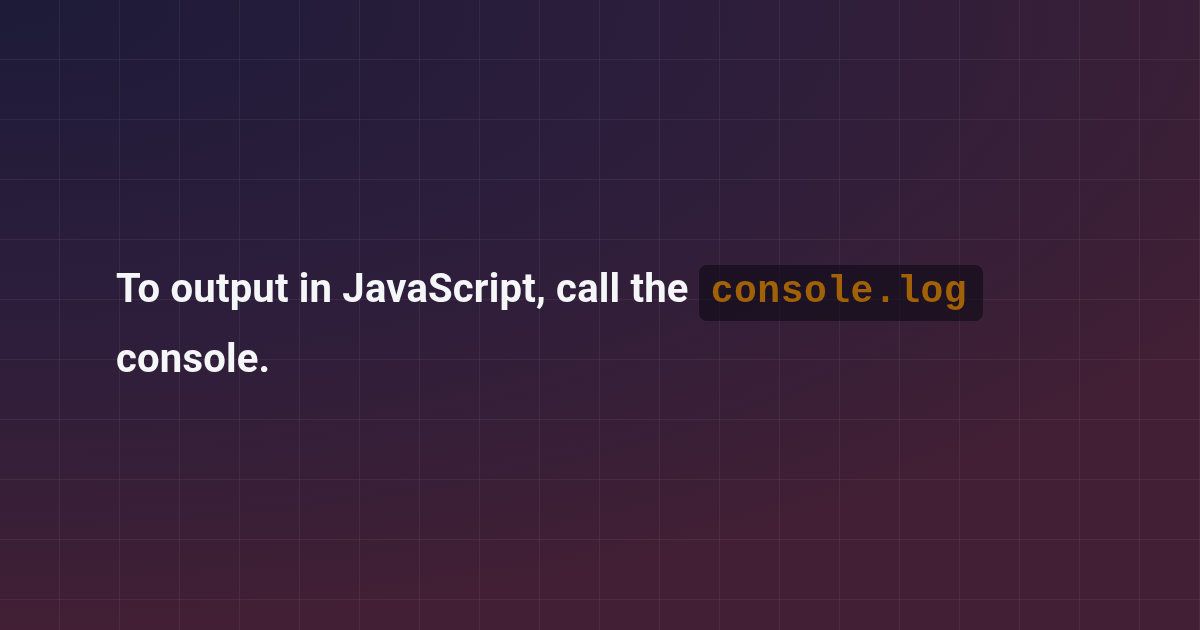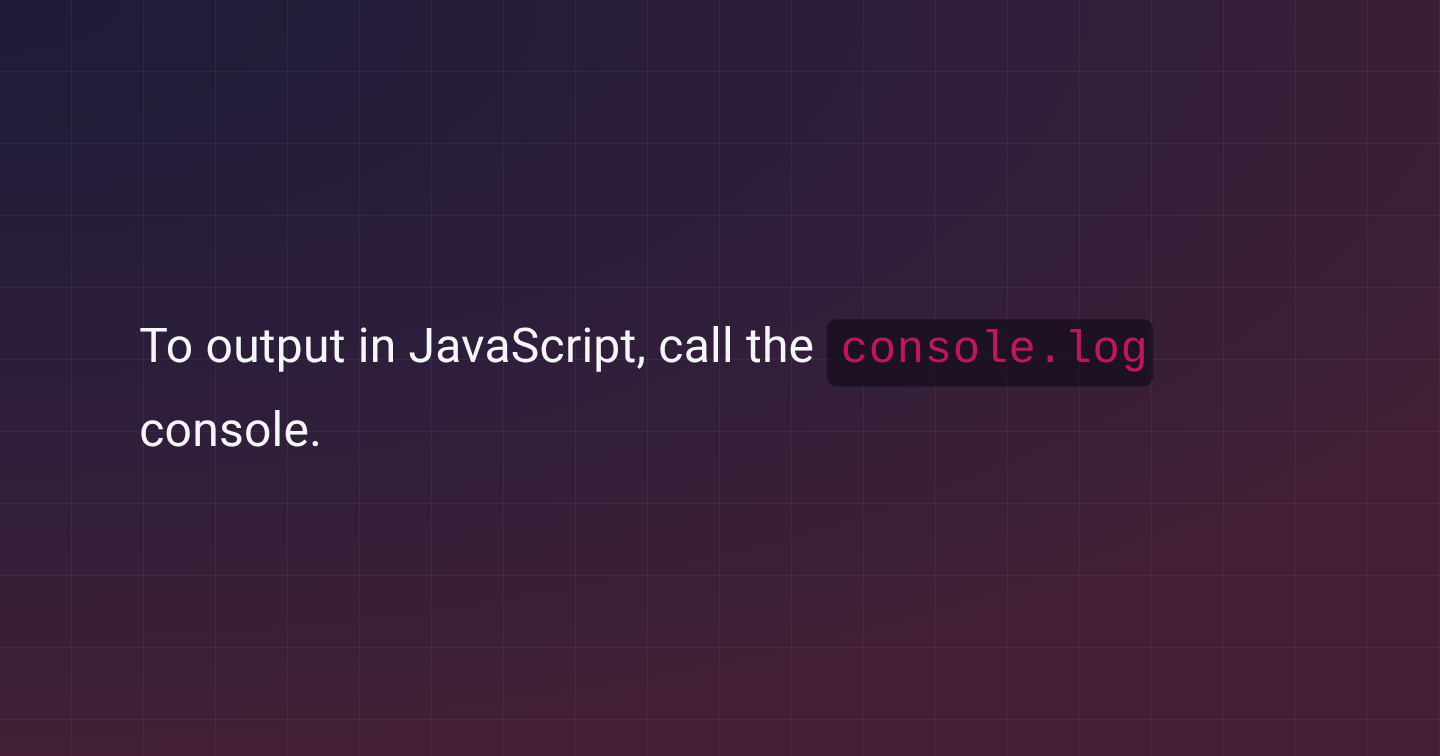--- a/index.html
+++ b/index.html
@@ -1,18 +1,19 @@
 <!DOCTYPE html>
 <html><head>
   <meta charset="utf-8">
   <style>
     * {
       margin: 0;
       padding: 0;
       box-sizing: border-box;
+      font-weight: bold;
     }
     body {
       width: 1200px;
       height: 630px;
       background: radial-gradient(ellipse 120% 100% at 0% 0%, #1d1b38 0%, #281d3b 35%, #2e1e3b 55%, #3a1f36 85%, #421f35 100%);
       position: relative;
       overflow: hidden;
       font-family: -apple-system, BlinkMacSystemFont, "Segoe UI", Roboto, Helvetica, Arial, sans-serif;
     }
     .grid-overlay {
@@ -32,22 +33,22 @@
       right: 116px;
       color: #f5f6f8;
       font-size: 40px;
       line-height: 1.75;
       font-weight: 400;
       letter-spacing: 0.2px;
     }
     .code-inline {
       font-family: "SFMono-Regular", ui-monospace, Menlo, Consolas, "Liberation Mono", monospace;
       background: rgba(10, 8, 18, 0.55);
-      color: #be185d;
-      padding: 3px 4px 5px 12px;
+      color: #a16207;
+      padding: 3px 16px 5px 12px;
       border-radius: 8px;
       font-size: 38px;
       letter-spacing: 0.5px;
       display: inline-block;
       line-height: 1.25;
       vertical-align: baseline;
     }
   </style>
 </head>
 <body>

